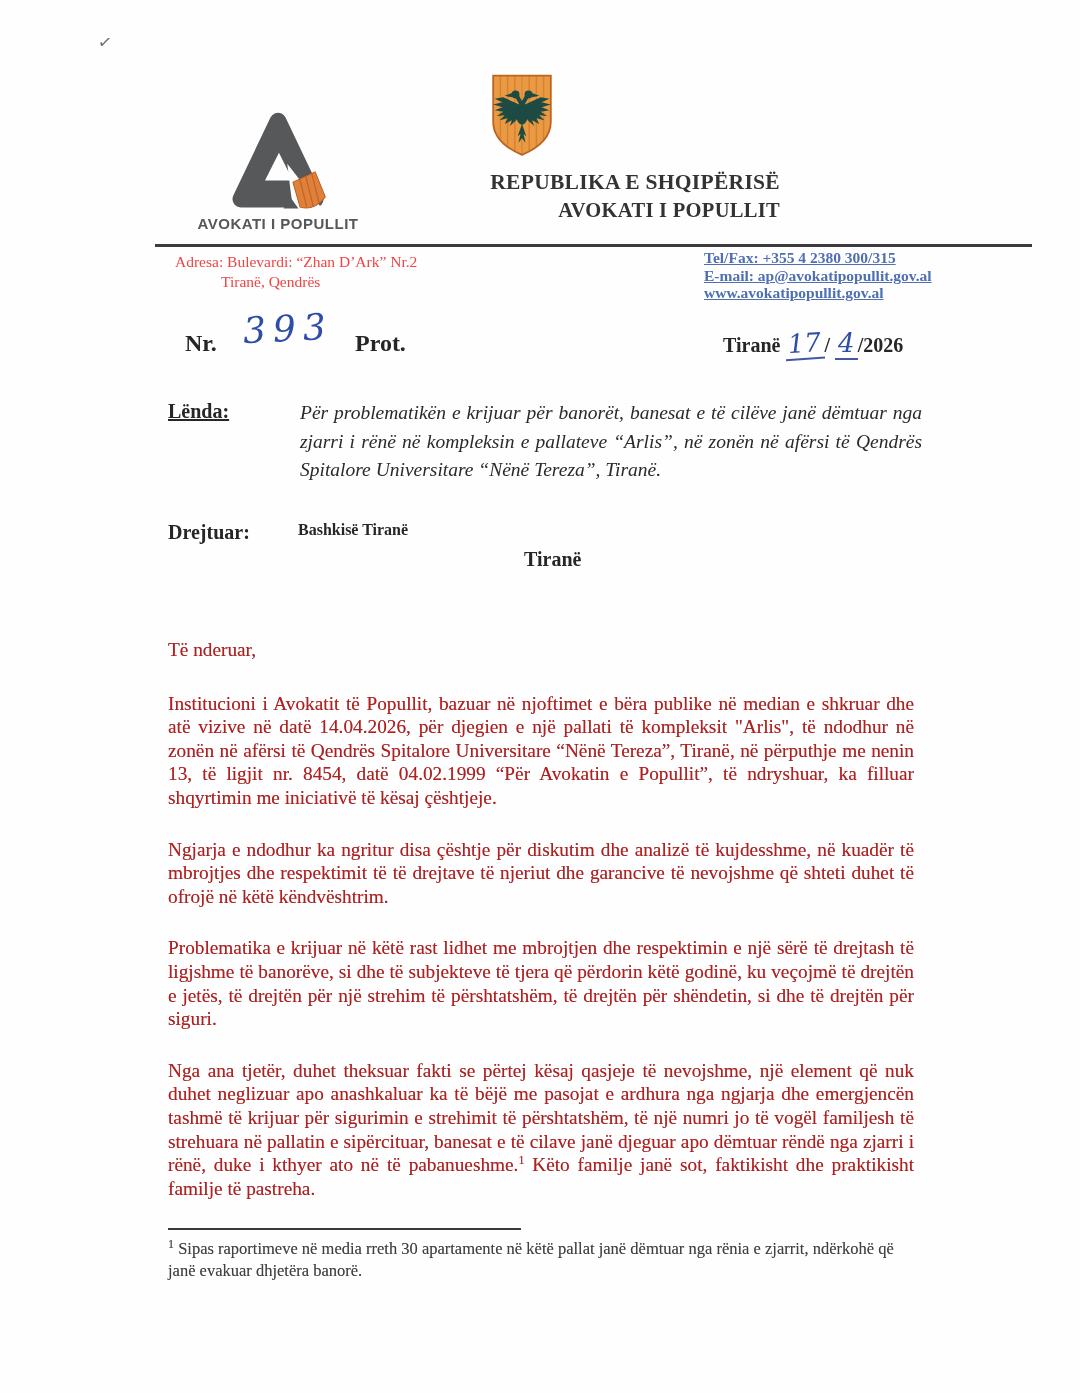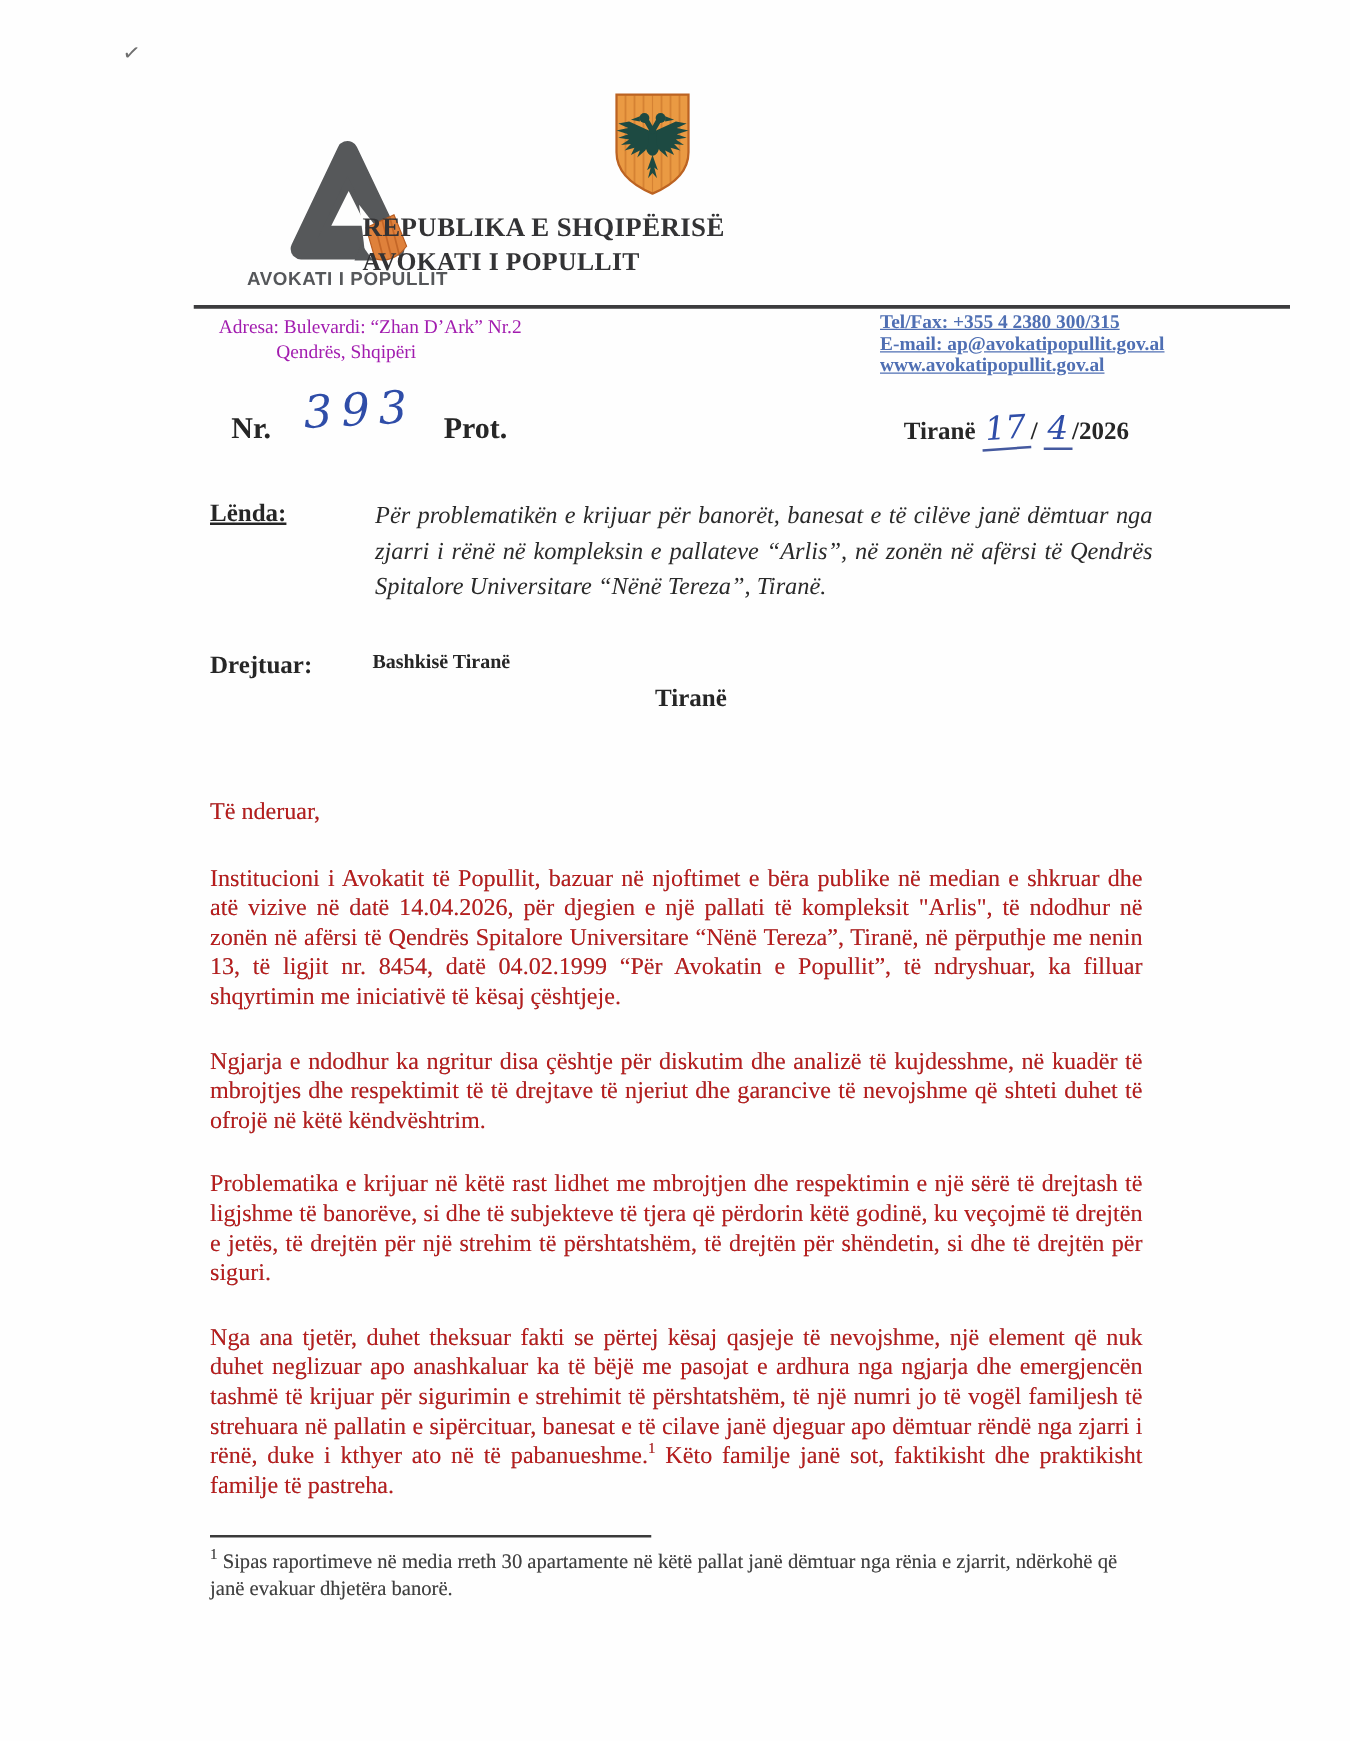--- a/index.html
+++ b/index.html
@@ -23,29 +23,29 @@
   .logo-text{
     font-family:"Liberation Sans", sans-serif;
     font-weight:bold;font-size:15px;letter-spacing:0.5px;
     color:#55575a;margin-top:1px;white-space:nowrap;
   }
 
   
   .coat{left:486px;top:62px;width:72px;height:108px;}
 
   
-  .titles{left:290px;top:170px;width:490px;text-align:left;color:#333335;}
+  .titles{left:290px;top:170px;width:490px;text-align:right;color:#333335;}
   .title-republic{font-size:21.5px;font-weight:bold;letter-spacing:0.3px;}
   .title-institution{font-size:20.5px;font-weight:bold;margin-top:4px;letter-spacing:0.3px;}
 
   
   .divider{left:155px;top:244px;width:877px;height:3px;background:#3c3c3e;}
 
   
-  .address{left:175px;top:252px;font-size:15.5px;line-height:20px;color:#a21caf;}
+  .address{left:175px;top:252px;font-size:15.5px;line-height:20px;color:#ef4444;}
   .address .line2{margin-left:46px;}
   .contact{
     left:704px;top:249px;width:330px;
     font-size:15.5px;line-height:17.5px;color:#4f6fb3;
     filter:blur(0.45px);
     font-weight:bold;
   }
   .contact div{text-decoration:underline;}
 
   
@@ -146,21 +146,21 @@
 
   <div class="abs titles">
     <div class="title-republic">REPUBLIKA E SHQIPËRISË</div>
     <div class="title-institution">AVOKATI I POPULLIT</div>
   </div>
 
   <div class="abs divider"></div>
 
   <div class="abs address">
     <div>Adresa: Bulevardi: “Zhan D’Ark” Nr.2</div>
-    <div class="line2">Qendrës, Shqipëri</div>
+    <div class="line2">Tiranë, Qendrës</div>
   </div>
 
   <div class="abs contact">
     <div>Tel/Fax: +355 4 2380 300/315</div>
     <div>E-mail: ap@avokatipopullit.gov.al</div>
     <div>www.avokatipopullit.gov.al</div>
   </div>
 
   <div class="abs nr-label">Nr.</div>
   <div class="abs hand nr-hand">393</div>

